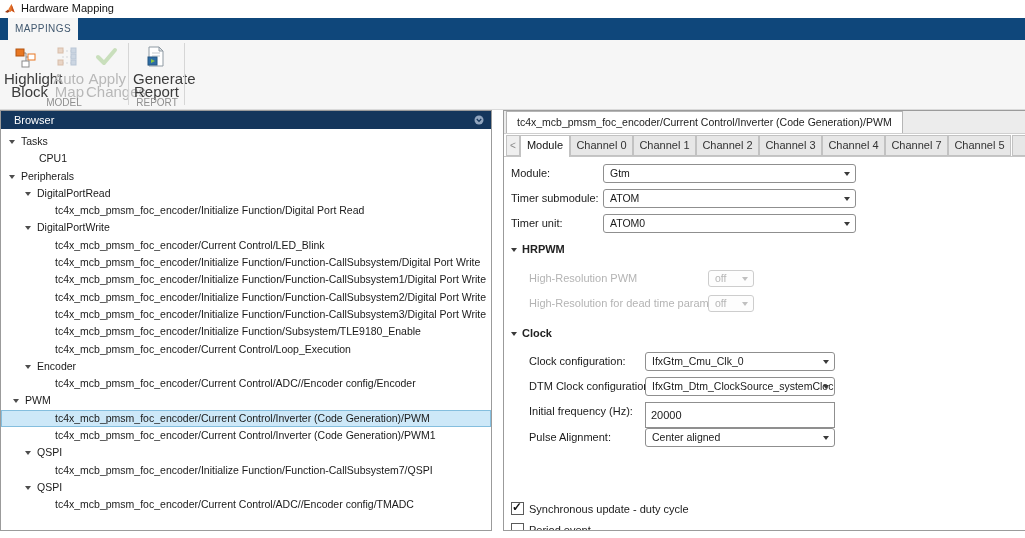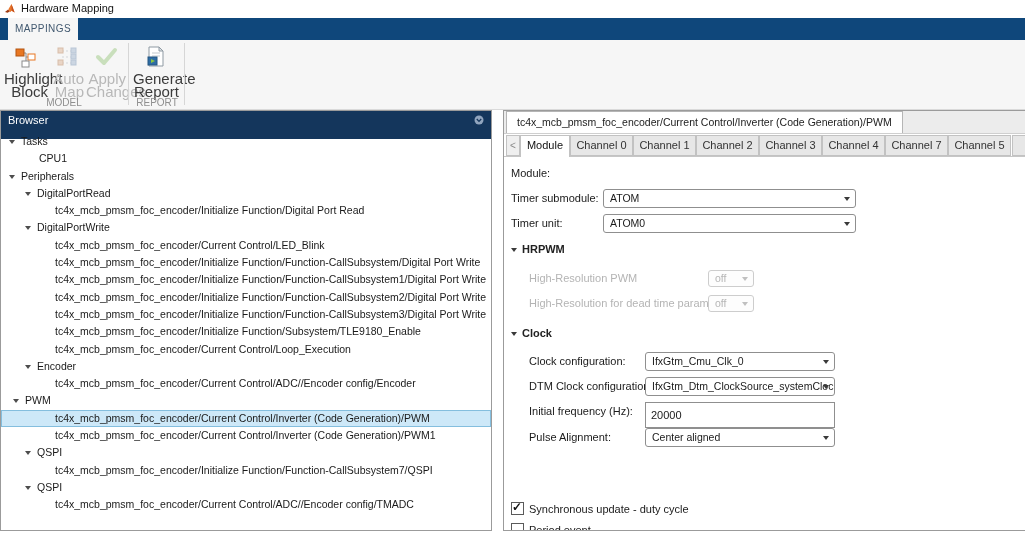--- a/index.html
+++ b/index.html
@@ -21,22 +21,22 @@
   .tbtn{position:absolute;top:3px;text-align:right;font-size:15px;line-height:13px;color:#3b3b3b;cursor:default;}
   .tbtn .ticon{height:28px;display:flex;align-items:center;justify-content:center;margin-bottom:1px;}
   .tbtn.disabled{color:#b8b8b8;}
   .tgroup-label{position:absolute;bottom:1px;font-size:10px;color:#8f8f8f;text-align:center;}
   .tsep{position:absolute;top:5px;height:94%;width:1px;background:#d6d6d6;top:3px;height:62px;}
 
   
   .main{position:absolute;left:0;top:110px;width:1025px;height:421px;}
   .browser{position:absolute;left:0;top:0;width:492px;height:421px;box-sizing:border-box;
       border:1px solid #9b9b9b;background:#fff;overflow:hidden;}
-  .browser-header{height:28px;background:#14365c;color:#fff;font-size:11px;line-height:18px;
-      padding-left:7px;position:relative;}
+  .browser-header{height:18px;background:#14365c;color:#fff;font-size:11px;line-height:18px;
+      padding-left:13px;position:relative;}
   .browser-gear{position:absolute;right:7px;top:4px;width:10px;height:10px;}
   .tree{position:absolute;left:0;top:19px;right:0;bottom:0;padding-top:3px;overflow:hidden;}
   .trow{height:17.3px;line-height:17.3px;font-size:10.5px;color:#1a1a1a;white-space:nowrap;
       box-sizing:border-box;position:relative;}
   .trow.selected{background:#cde8f8;box-shadow:inset 0 0 0 1px #84bede;}
   .twist{display:inline-block;width:0;height:0;border-left:3.5px solid transparent;
       border-right:3.5px solid transparent;border-top:4.5px solid #4d4d4d;margin-right:6px;vertical-align:1px;}
 
   
   .editor{position:absolute;left:503px;top:0;width:522px;height:421px;box-sizing:border-box;
@@ -211,20 +211,24 @@
           <div class="chtab" style="left: 255px; width: 63px;">Channel 3</div>
           <div class="chtab" style="left: 318px; width: 63px;">Channel 4</div>
           <div class="chtab" style="left: 381px; width: 63px;">Channel 7</div>
           <div class="chtab" style="left: 444px; width: 63px;">Channel 5</div>
           <div class="chtab" style="left: 508px; width: 30px;"></div>
         </div>
 
       <div class="form">
 
         <div class="flabel" style="left:7px;top:8px;">Module:</div>
+        <div class="dd" style="left:99px;top:8px;width:253px;">
+          <span>Gtm</span>
+          <span class="arr"></span>
+        </div>
 
         <div class="flabel" style="left:7px;top:33px;">Timer submodule:</div>
         <div class="dd" style="left:99px;top:33px;width:253px;">
           <span>ATOM</span>
           <span class="arr"></span>
         </div>
 
         <div class="flabel" style="left:7px;top:58px;">Timer unit:</div>
         <div class="dd" style="left:99px;top:58px;width:253px;">
           <span>ATOM0</span>

